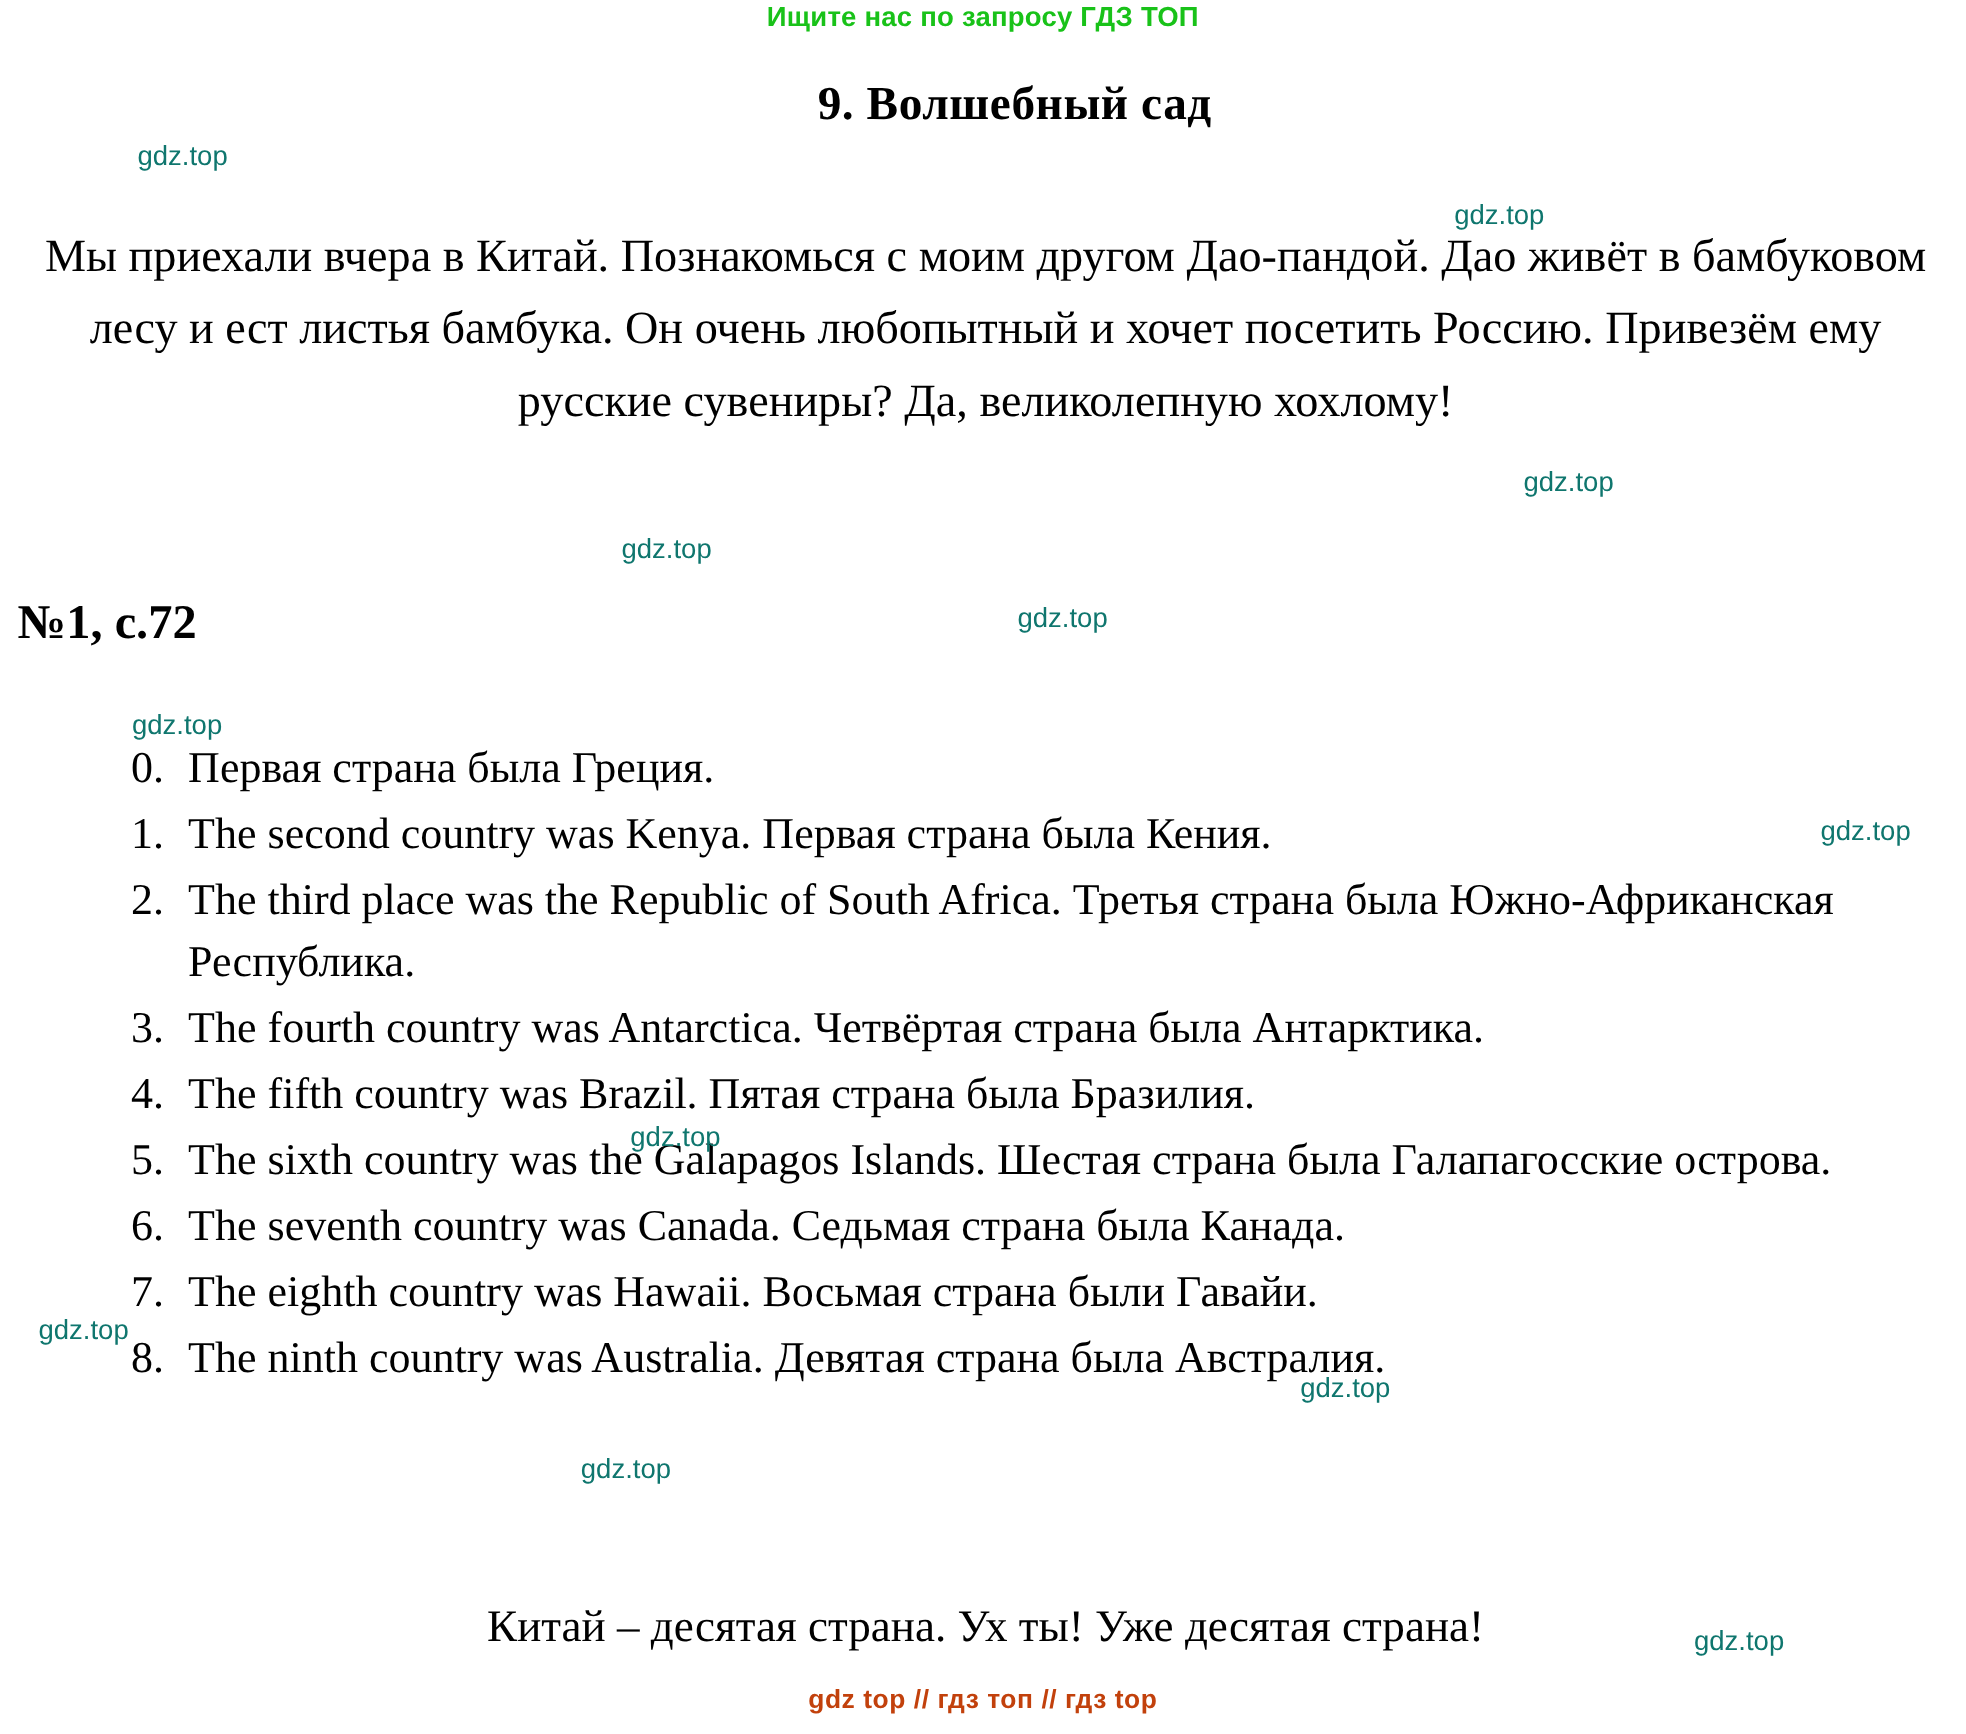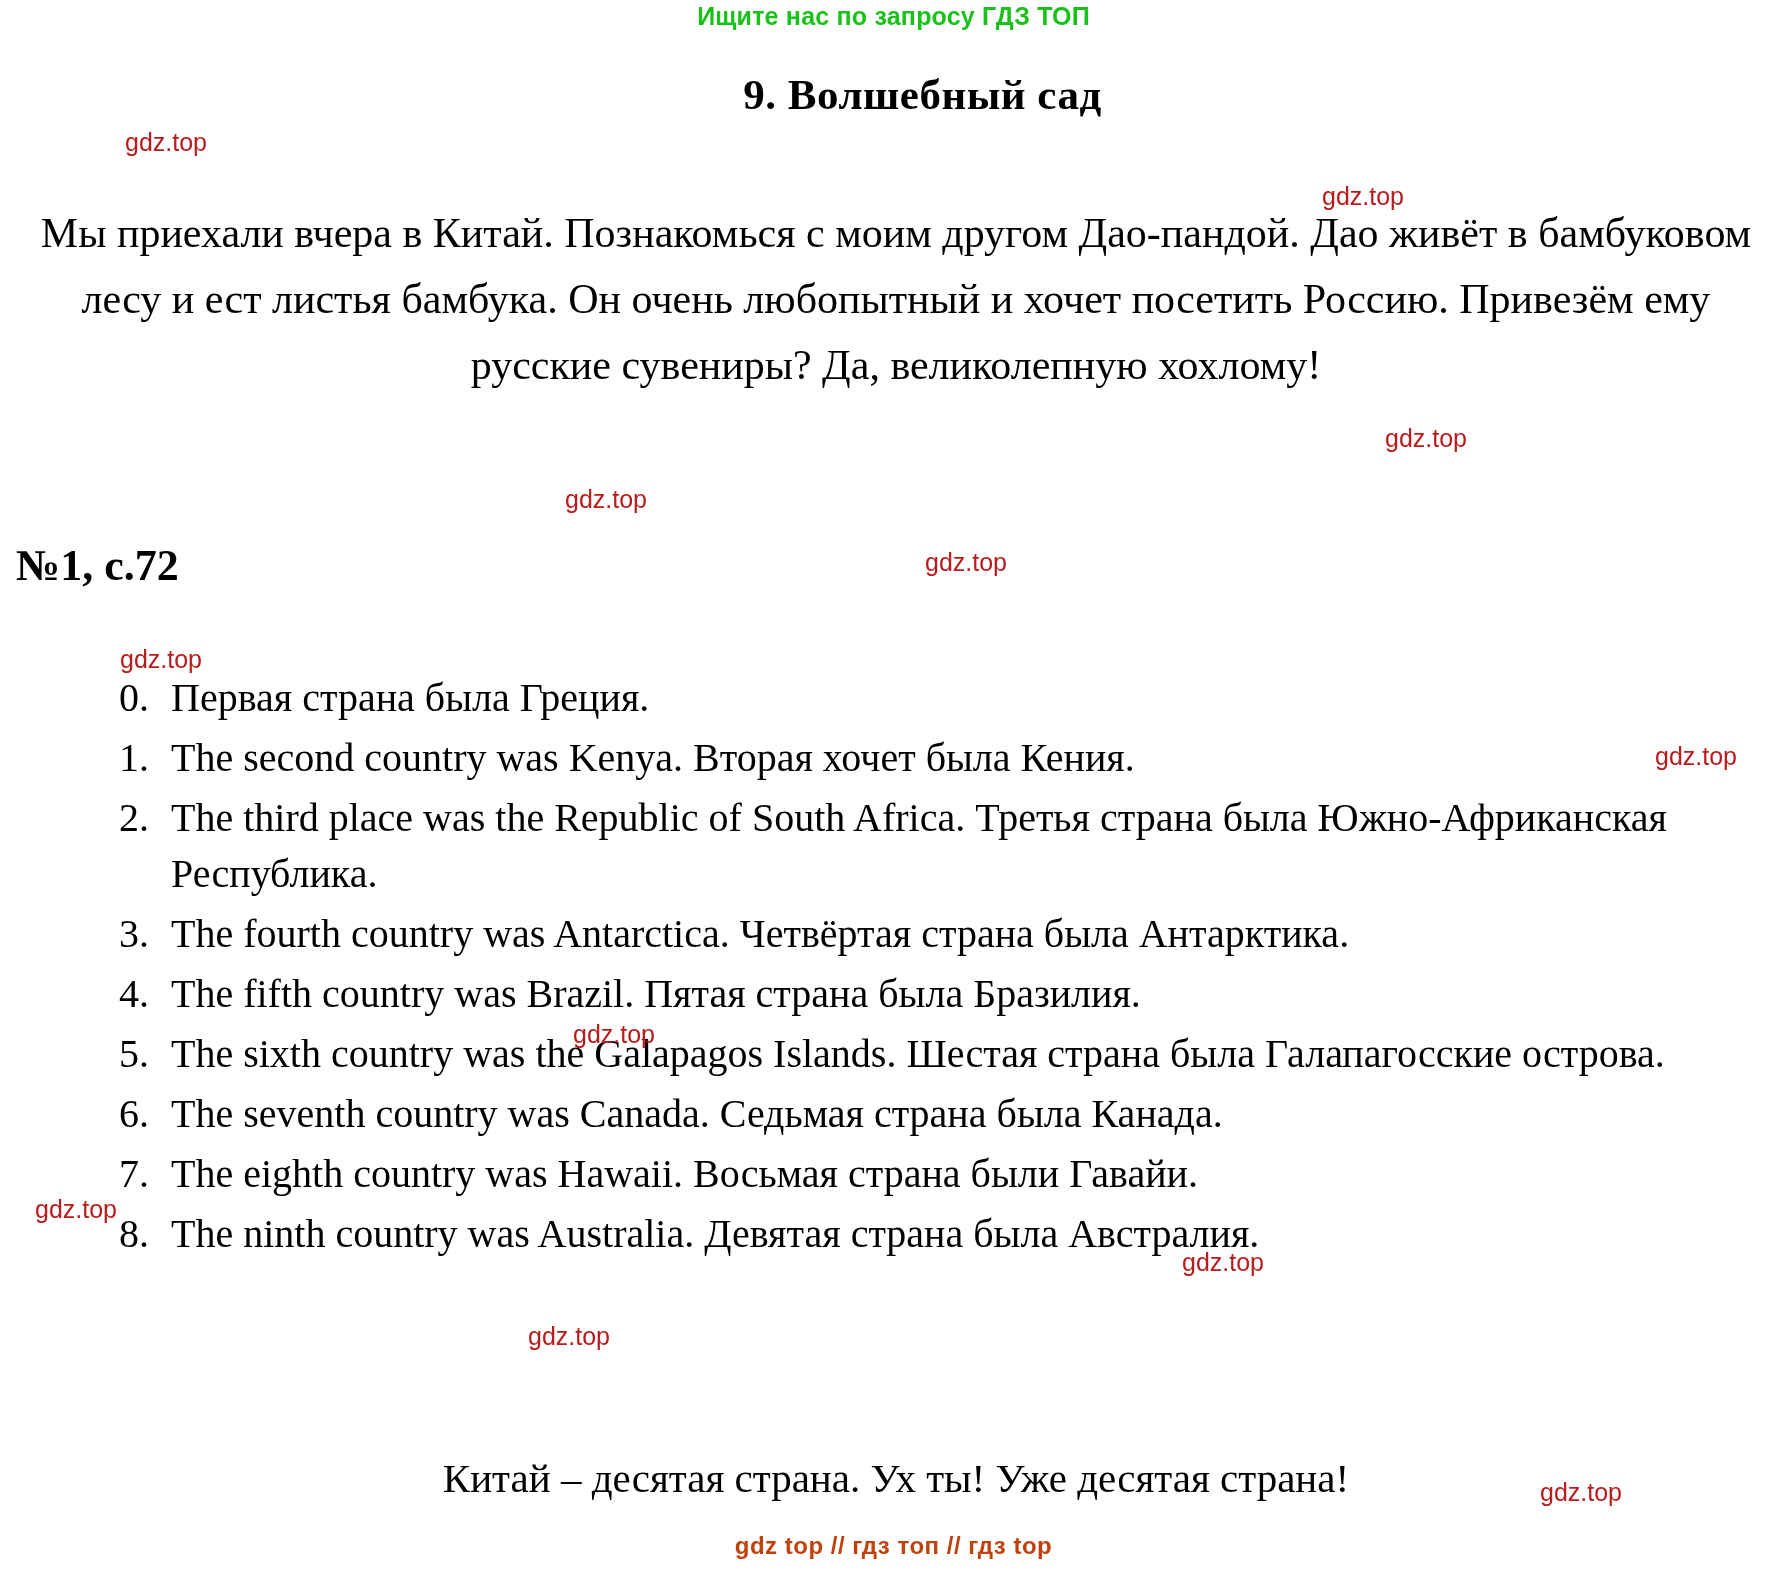--- a/index.html
+++ b/index.html
@@ -100,21 +100,21 @@
     font-family: "Liberation Sans", sans-serif;
     font-size: 24px;
     font-weight: bold;
     color: #c2410c;
     letter-spacing: 0.5px;
   }
   .wm {
     position: absolute;
     font-family: "Liberation Sans", sans-serif;
     font-size: 25px;
-    color: #b91c1c;
+    color: #0f766e;
     white-space: nowrap;
     pointer-events: none;
   }
 </style>
 </head>
 <body>
 
 <div class="page">
 
   <div class="top-banner">Ищите нас по запросу ГДЗ ТОП</div>
@@ -125,21 +125,21 @@
 
   <div class="exercise-label">№1, с.72</div>
 
   <div class="answers">
     <div class="ans-row">
       <div class="ans-num">0.</div>
       <div class="ans-text">Первая страна была Греция.</div>
     </div>
     <div class="ans-row">
       <div class="ans-num">1.</div>
-      <div class="ans-text">The second country was Kenya. Вторая хочет была Кения.</div>
+      <div class="ans-text">The second country was Kenya. Первая страна была Кения.</div>
     </div>
     <div class="ans-row">
       <div class="ans-num">2.</div>
       <div class="ans-text">The third place was the Republic of South Africa. Третья страна была Южно-Африканская Республика.</div>
     </div>
     <div class="ans-row">
       <div class="ans-num">3.</div>
       <div class="ans-text">The fourth country was Antarctica. Четвёртая страна была Антарктика.</div>
     </div>
     <div class="ans-row">

